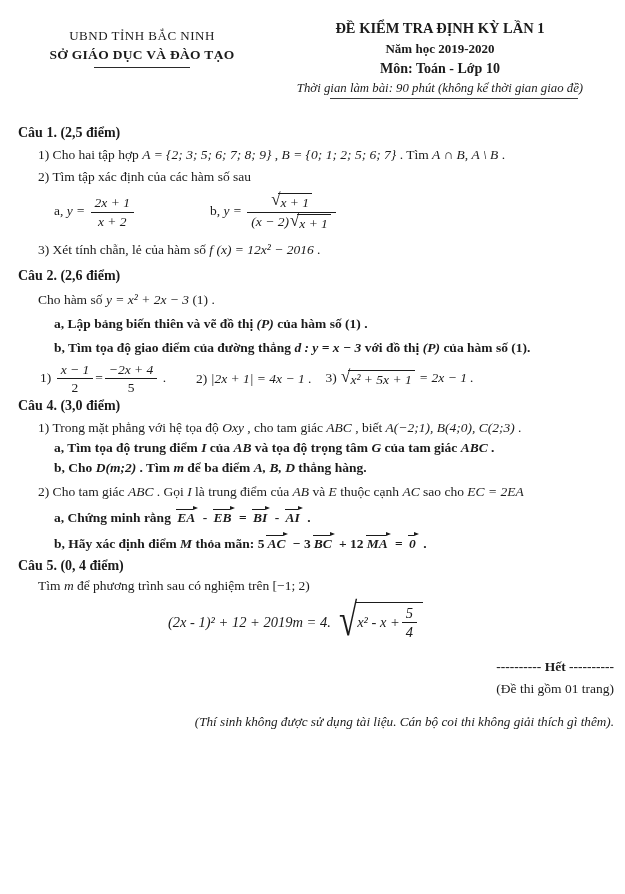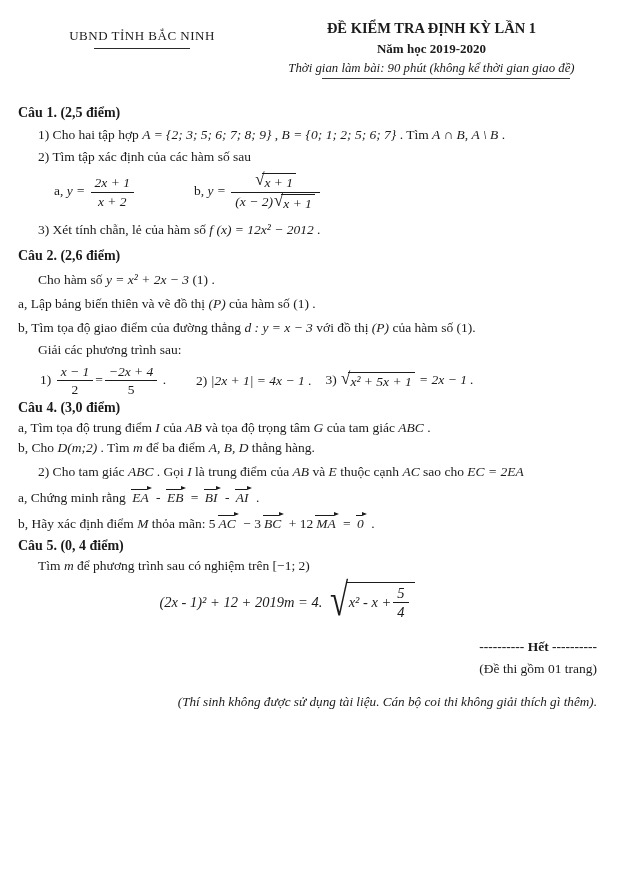--- a/index.html
+++ b/index.html
@@ -5,42 +5,42 @@
   html,body{margin:0;padding:0;}
   body{
     width:625px;height:894px;
     background:#ffffff;
     color:#1b1b1b;
     font-family:"Liberation Serif","DejaVu Serif",serif;
     font-size:13.5px;
     position:relative;overflow:hidden;
     -webkit-font-smoothing:antialiased;
   }
-  .page{box-sizing:border-box;width:625px;height:674px;padding:20px 28px 0 18px;}
+  .page{box-sizing:border-box;width:625px;height:674px;padding:20px 11px 0 18px;}
 
   
   .header{display:flex;align-items:flex-start;}
   .hleft{width:248px;text-align:center;padding-top:8px;}
   .org1{font-size:13px;letter-spacing:.5px;}
   .org2{font-size:13.5px;font-weight:bold;letter-spacing:.3px;margin-top:3px;}
   .hrule{width:96px;height:1.4px;background:#2a2a2a;margin:4px auto 0;}
   .hright{flex:1;text-align:center;}
   .etitle{font-size:14.5px;font-weight:bold;}
   .eyear{font-size:13px;font-weight:bold;margin-top:4px;}
   .esub{font-size:14px;font-weight:bold;margin-top:4px;}
   .edur{font-size:12.8px;font-style:italic;margin-top:4px;}
   .hrule2{width:248px;height:1.2px;background:#3a3a3a;margin:2px auto 0;transform:translateX(14px);}
 
   
   p{margin:0;}
   .line{white-space:nowrap;}
   .h{font-weight:bold;font-size:14px;}
   .m{font-style:italic;}
   .l1{margin-left:20px;}
-  .l2{}
+  .l2{margin-left:36px;font-weight:bold;}
 
   
   .frac{display:inline-block;vertical-align:middle;text-align:center;line-height:1.15;margin:0 2px;}
   .frac .num{display:block;padding:0 4px 1px;border-bottom:1.2px solid #1b1b1b;font-family:Liberation Serif, serif;}
   .frac .den{display:block;padding:1px 4px 0;}
 
   
   .sqrt{display:inline-flex;align-items:flex-start;vertical-align:middle;margin:0 1px;}
   .sqrt .sym{font-style:normal;line-height:1;margin-right:-2px;font-size:17px;margin-top:-2px;}
   .sqrt .inner{border-top:1.2px solid #1b1b1b;padding:1px 3px 0 2px;}
@@ -48,46 +48,48 @@
   .sqrt.tall .inner{display:inline-flex;align-items:center;padding:2px 4px 0 2px;}
 
   
   .vec{position:relative;font-style:italic;display:inline-block;padding:3px 3px 0 2px;margin:0 1px;line-height:1.1;}
   .vec::before{content:"";position:absolute;top:1px;left:1px;right:5px;height:1px;background:#1b1b1b;}
   .vec::after{content:"";position:absolute;top:-1.5px;right:0;width:0;height:0;
     border-top:2.6px solid transparent;border-bottom:2.6px solid transparent;border-left:5px solid #1b1b1b;}
 
   
   .fracrow{display:flex;align-items:center;margin-top:8px;margin-left:36px;}
-  .fracrow .fb{margin-left:58px;}
+  .fracrow .fb{margin-left:74px;}
   .eqrow{display:flex;align-items:center;margin-top:6px;margin-left:22px;}
   .eqrow .e2{margin-left:30px;}
   .eqrow .e3{margin-left:14px;}
   .q5eq{display:flex;justify-content:center;align-items:center;margin:8px 40px 0 0;font-style:italic;font-size:14.5px;}
   .center{text-align:right;}
   .het{font-weight:bold;margin-top:16px;}
   .pages{margin-top:6px;}
   .note{font-style:italic;margin-top:17px;font-size:13.2px;}
 
   .mt6{margin-top:6px;}.mt8{margin-top:8px;}.mt10{margin-top:10px;}
   .mt4{margin-top:4px;}.mt26{margin-top:26px;}.mt2{margin-top:2px;}
 </style>
 </head>
 <body>
 
 <div class="page">
 
   <div class="header">
     <div class="hleft">
       <div class="org1 line">UBND TỈNH BẮC NINH</div>
+      <div class="org2 line">SỞ GIÁO DỤC VÀ ĐÀO TẠO</div>
       <div class="hrule"></div>
     </div>
     <div class="hright">
       <div class="etitle line">ĐỀ KIỂM TRA ĐỊNH KỲ LẦN 1</div>
       <div class="eyear line">Năm học 2019-2020</div>
+      <div class="esub line">Môn: Toán - Lớp 10</div>
       <div class="edur line">Thời gian làm bài: 90 phút (không kể thời gian giao đề)</div>
       <div class="hrule2"></div>
     </div>
   </div>
 
   <p class="h line mt26">Câu 1. (2,5 điểm)</p>
   <p class="line l1 mt6"><span>1)  Cho hai tập hợp </span><span class="m">A = {2; 3; 5; 6; 7; 8; 9}</span><span> , </span><span class="m">B = {0; 1; 2; 5; 6; 7}</span><span> . Tìm </span><span class="m">A ∩ B</span><span>, </span><span class="m">A \ B</span><span> .</span></p>
   <p class="line l1 mt6">2) Tìm tập xác định của các hàm số sau</p>
 
   <div class="fracrow">
@@ -98,39 +100,39 @@
       <span>b,  </span><span class="m">y = </span><span class="frac"><span class="num"><span class="sqrt">
               <span class="sym">√</span>
               <span class="inner m">x + 1</span>
             </span></span><span class="den"><span class="m">(x − 2)</span><span class="sqrt">
               <span class="sym">√</span>
               <span class="inner m">x + 1</span>
             </span></span></span>
     </span>
   </div>
 
-  <p class="line l1 mt10"><span>3) Xét tính chẵn, lẻ của hàm số  </span><span class="m">f (x) = 12x² − 2012</span><span> .</span></p>
+  <p class="line l1 mt10"><span>3) Xét tính chẵn, lẻ của hàm số  </span><span class="m">f (x) = 12x² − 2016</span><span> .</span></p>
 
   <p class="h line mt10">Câu 2. (2,6 điểm)</p>
   <p class="line l1 mt8"><span>Cho hàm số </span><span class="m">y = x² + 2x − 3</span><span>  (1) .</span></p>
   <p class="line l2 mt8"><span>a, Lập bảng biến thiên và vẽ đồ thị </span><span class="m">(P)</span><span> của hàm số (1) .</span></p>
   <p class="line l2 mt8"><span>b, Tìm tọa độ giao điểm của đường thẳng </span><span class="m">d : y = x − 3</span><span> với đồ thị </span><span class="m">(P)</span><span> của hàm số (1).</span></p>
 
-  <p class="line l1 mt6">Giải các phương trình sau:</p>
 
   <div class="eqrow">
     <span class="e1"><span>1) </span><span class="frac"><span class="num m">x − 1</span><span class="den">2</span></span><span>=</span><span class="frac"><span class="num m">−2x + 4</span><span class="den">5</span></span><span> .</span></span>
     <span class="e2"><span>2) </span><span class="m">|2x + 1| = 4x − 1</span><span> .</span></span>
     <span class="e3"><span>3) </span><span class="sqrt">
           <span class="sym">√</span>
           <span class="inner m">x² + 5x + 1</span>
         </span><span class="m"> = 2x − 1 .</span></span>
   </div>
 
   <p class="h line mt2">Câu 4. (3,0 điểm)</p>
+  <p class="line l1 mt6"><span>1) Trong mặt phẳng với hệ tọa độ </span><span class="m">Oxy</span><span> , cho tam giác </span><span class="m">ABC</span><span> , biết </span><span class="m">A(−2;1), B(4;0), C(2;3)</span><span> .</span></p>
   <p class="line l2 mt4"><span>a, Tìm tọa độ trung điểm </span><span class="m">I</span><span> của </span><span class="m">AB</span><span> và tọa độ trọng tâm </span><span class="m">G</span><span> của tam giác </span><span class="m">ABC</span><span> .</span></p>
   <p class="line l2 mt4"><span>b, Cho </span><span class="m">D(m;2)</span><span> . Tìm </span><span class="m">m</span><span> để ba điểm </span><span class="m">A, B, D</span><span> thẳng hàng.</span></p>
   <p class="line l1 mt8"><span>2) Cho tam giác </span><span class="m">ABC</span><span> . Gọi </span><span class="m">I</span><span> là trung điểm của </span><span class="m">AB</span><span> và </span><span class="m">E</span><span> thuộc cạnh </span><span class="m">AC</span><span> sao cho </span><span class="m">EC = 2EA</span></p>
   <p class="line l2 mt8"><span>a, Chứng minh rằng  </span><span class="vec">EA</span><span> - </span><span class="vec">EB</span><span> = </span><span class="vec">BI</span><span> - </span><span class="vec">AI</span><span> .</span></p>
   <p class="line l2 mt8"><span>b, Hãy xác định điểm </span><span class="m">M</span><span> thỏa mãn: </span><span>5</span><span class="vec">AC</span><span> − 3</span><span class="vec">BC</span><span> + 12</span><span class="vec">MA</span><span> = </span><span class="vec">0</span><span> .</span></p>
 
   <p class="h line mt6">Câu 5. (0, 4 điểm)</p>
   <p class="line l1 mt4"><span>Tìm </span><span class="m">m</span><span> để phương trình sau có nghiệm trên </span><span>[−1; 2)</span></p>
 
   <div class="q5eq">

